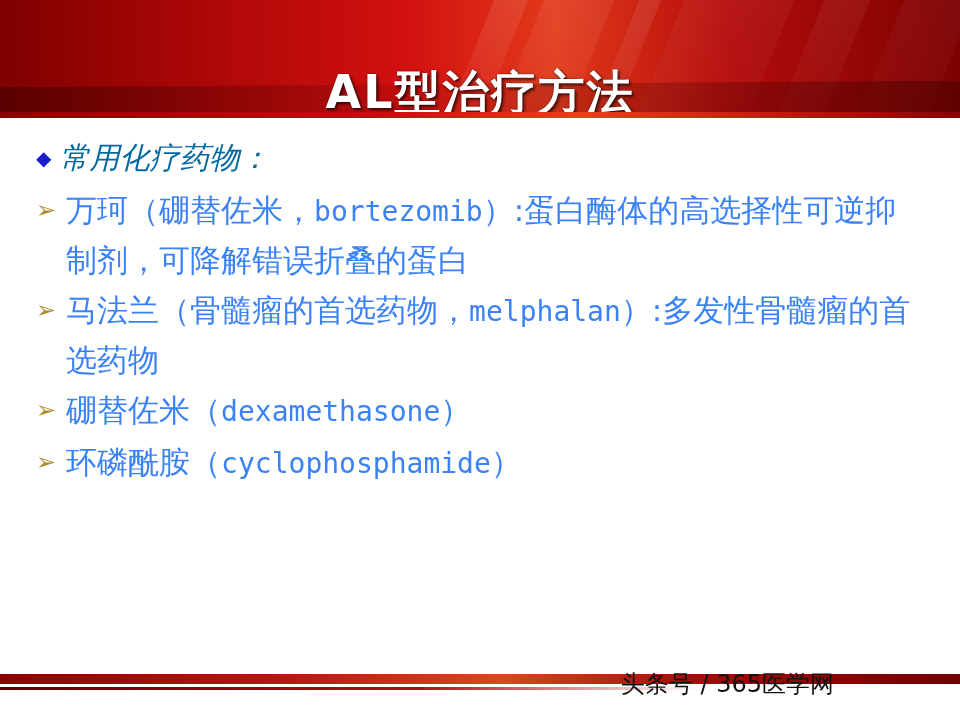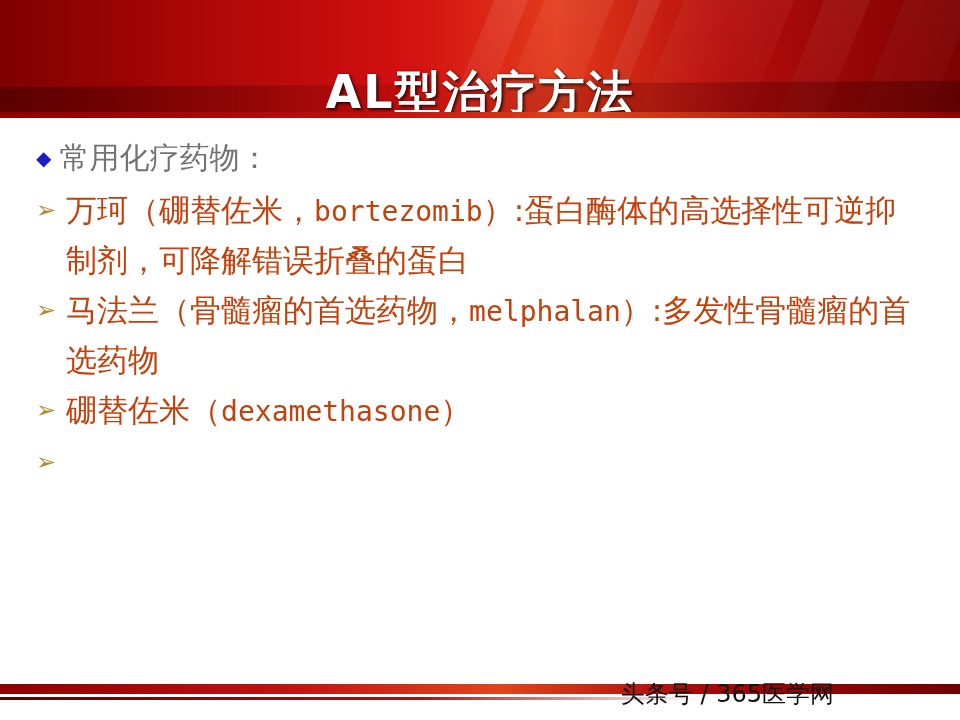--- a/index.html
+++ b/index.html
@@ -89,53 +89,54 @@
   .bullet-l1 .marker {
     color: #1c1cc8;
     font-size: 20px;
     line-height: 44px;
     margin-right: 8px;
     flex: 0 0 auto;
   }
   .bullet-l1 .text {
     font-size: 30px;
     line-height: 44px;
-    color: #737373;
-    font-family: "DejaVu Sans", "Liberation Sans", sans-serif;
+    color: #0369a1;
+    font-family: "DejaVu Sans", "Liberation Sans", sans-serif;
+    font-style: italic;
   }
 
   .bullet-l2 {
     display: flex;
     align-items: flex-start;
     margin-bottom: 2px;
   }
   .bullet-l2 .marker {
     color: #b08a2e;
     font-size: 24px;
     line-height: 48px;
     margin-right: 10px;
     flex: 0 0 auto;
   }
   .bullet-l2 .text {
     font-size: 31px;
     line-height: 48px;
-    color: #c2410c;
+    color: #3b82f6;
     font-family: "DejaVu Sans", "Liberation Sans", sans-serif;
     max-width: 860px;
   }
   .mono {
     font-family: "DejaVu Sans Mono", "Liberation Mono", monospace;
     font-size: 28px;
   }
 
   
   .footer {
     position: absolute;
     left: 0;
-    bottom: 0;
+    bottom: 10px;
     width: 852px;
     height: 62px;
   }
   .footer-bar {
     position: absolute;
     left: 0;
     bottom: 26px;
     width: 960px;
     height: 10px;
     background: linear-gradient(90deg, #8c0000 0%, #c11212 30%, #e0451c 52%, #a80a0a 72%, #700000 100%);
@@ -192,20 +193,21 @@
       <span class="text"><span>马法兰（骨髓瘤的首选药物，</span><span class="mono">melphalan</span><span>）:多发性</span><span>骨髓瘤的首选药物</span></span>
     </div>
 
     <div class="bullet-l2">
       <span class="marker">➢</span>
       <span class="text"><span>硼替佐米（</span><span class="mono">dexamethasone</span><span>）</span></span>
     </div>
 
     <div class="bullet-l2">
       <span class="marker">➢</span>
+      <span class="text"><span>环磷酰胺（</span><span class="mono">cyclophosphamide</span><span>）</span></span>
     </div>
 
   </div>
 
   <div class="footer">
     <div class="footer-bar"></div>
     <div class="footer-bar-thin"></div>
     <div class="footer-brand">头条号 / 365医学网</div>
   </div>
 

